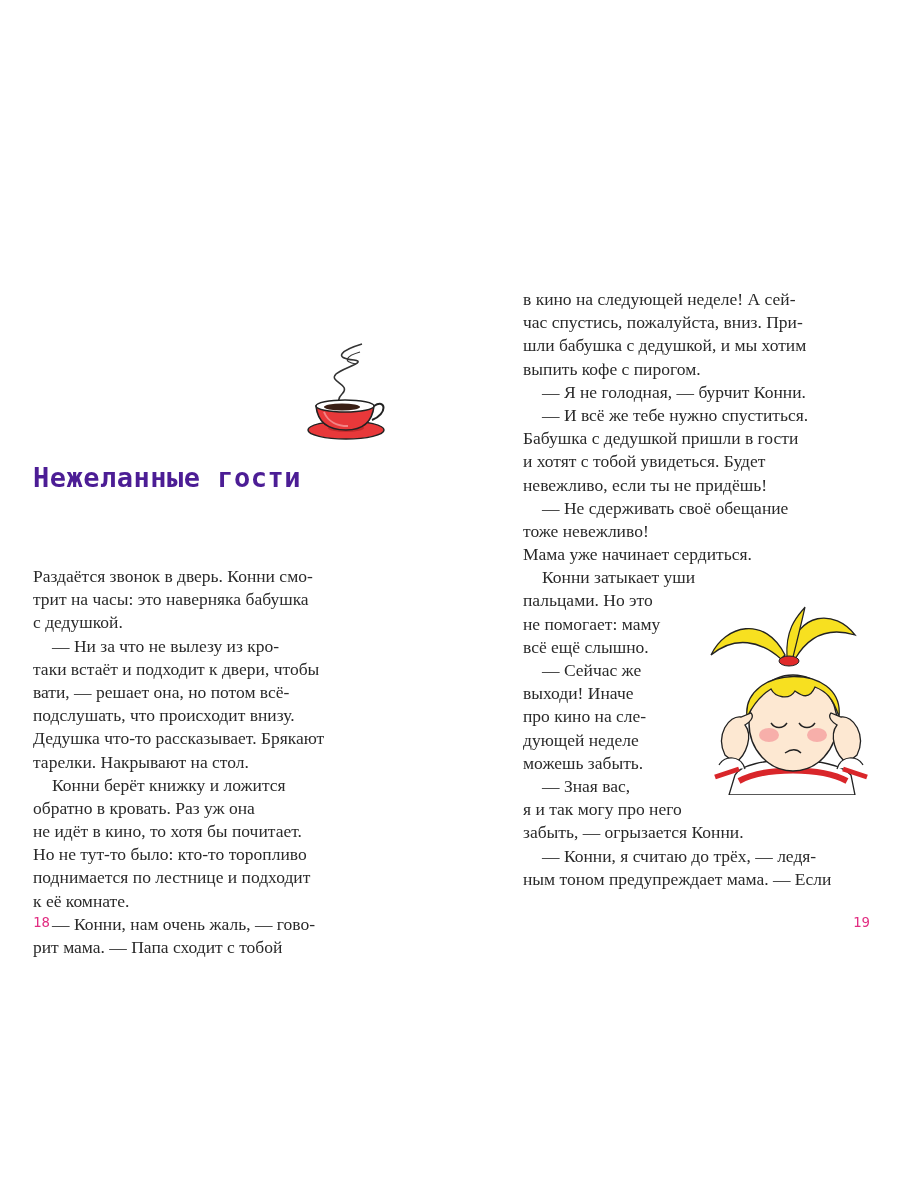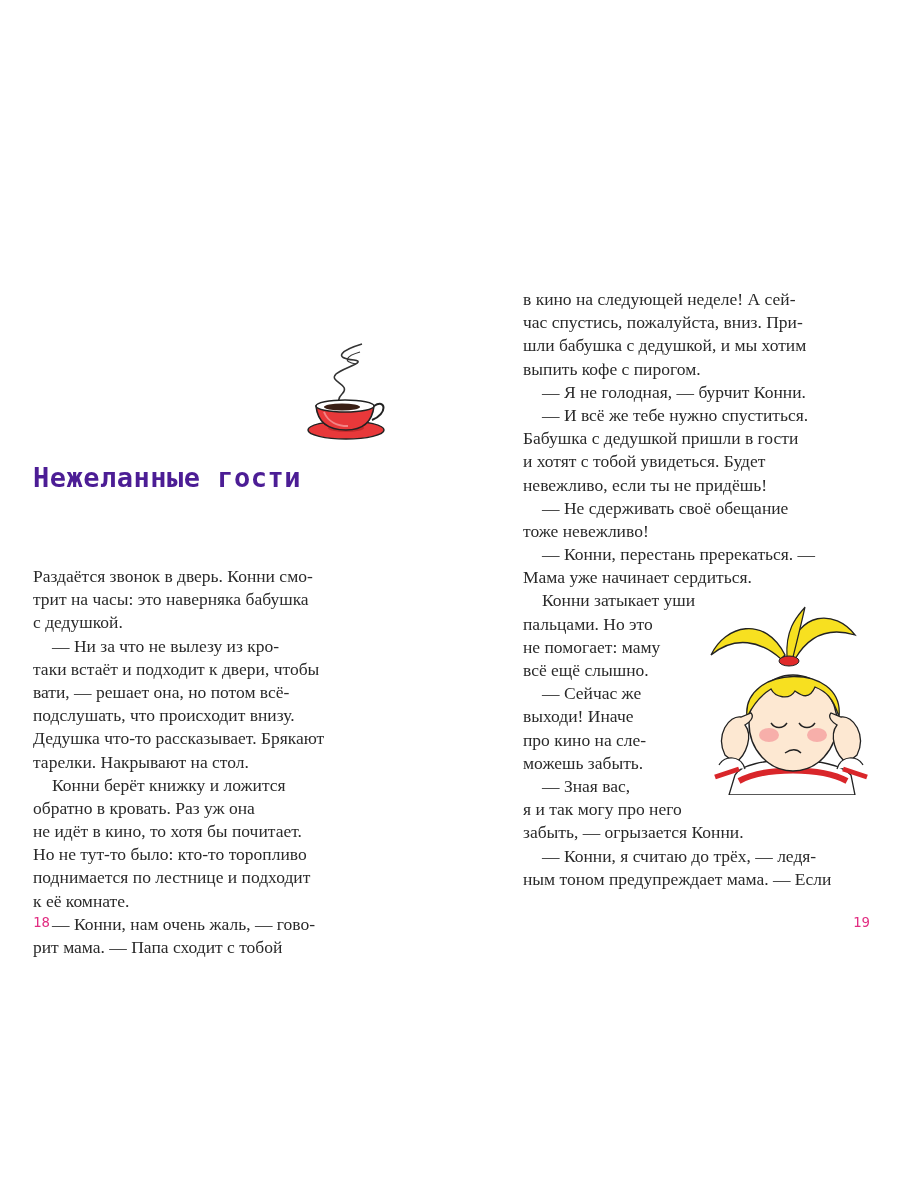--- a/index.html
+++ b/index.html
@@ -70,29 +70,29 @@
       <div class="line">час спустись, пожалуйста, вниз. При-</div>
       <div class="line">шли бабушка с дедушкой, и мы хотим</div>
       <div class="line">выпить кофе с пирогом.</div>
       <div class="line indent">— Я не голодная, — бурчит Конни.</div>
       <div class="line indent">— И всё же тебе нужно спуститься.</div>
       <div class="line">Бабушка с дедушкой пришли в гости</div>
       <div class="line">и хотят с тобой увидеться. Будет</div>
       <div class="line">невежливо, если ты не придёшь!</div>
       <div class="line indent">— Не сдерживать своё обещание</div>
       <div class="line">тоже невежливо!</div>
-      <div class="line indent">— Конни, перестань пререкаться. —</div>
       <div class="line">Мама уже начинает сердиться.</div>
       <div class="line indent">Конни затыкает уши</div>
       <div class="line">пальцами. Но это</div>
       <div class="line">не помогает: маму</div>
       <div class="line">всё ещё слышно.</div>
       <div class="line indent">— Сейчас же</div>
       <div class="line">выходи! Иначе</div>
       <div class="line">про кино на сле-</div>
+      <div class="line">дующей неделе</div>
       <div class="line">можешь забыть.</div>
       <div class="line indent">— Зная вас,</div>
       <div class="line">я и так могу про него</div>
       <div class="line">забыть, — огрызается Конни.</div>
       <div class="line indent">— Конни, я считаю до трёх, — ледя-</div>
       <div class="line">ным тоном предупреждает мама. — Если</div>
     </div>
 
   <svg id="girl" class="illus" viewBox="0 0 172 190">
 

